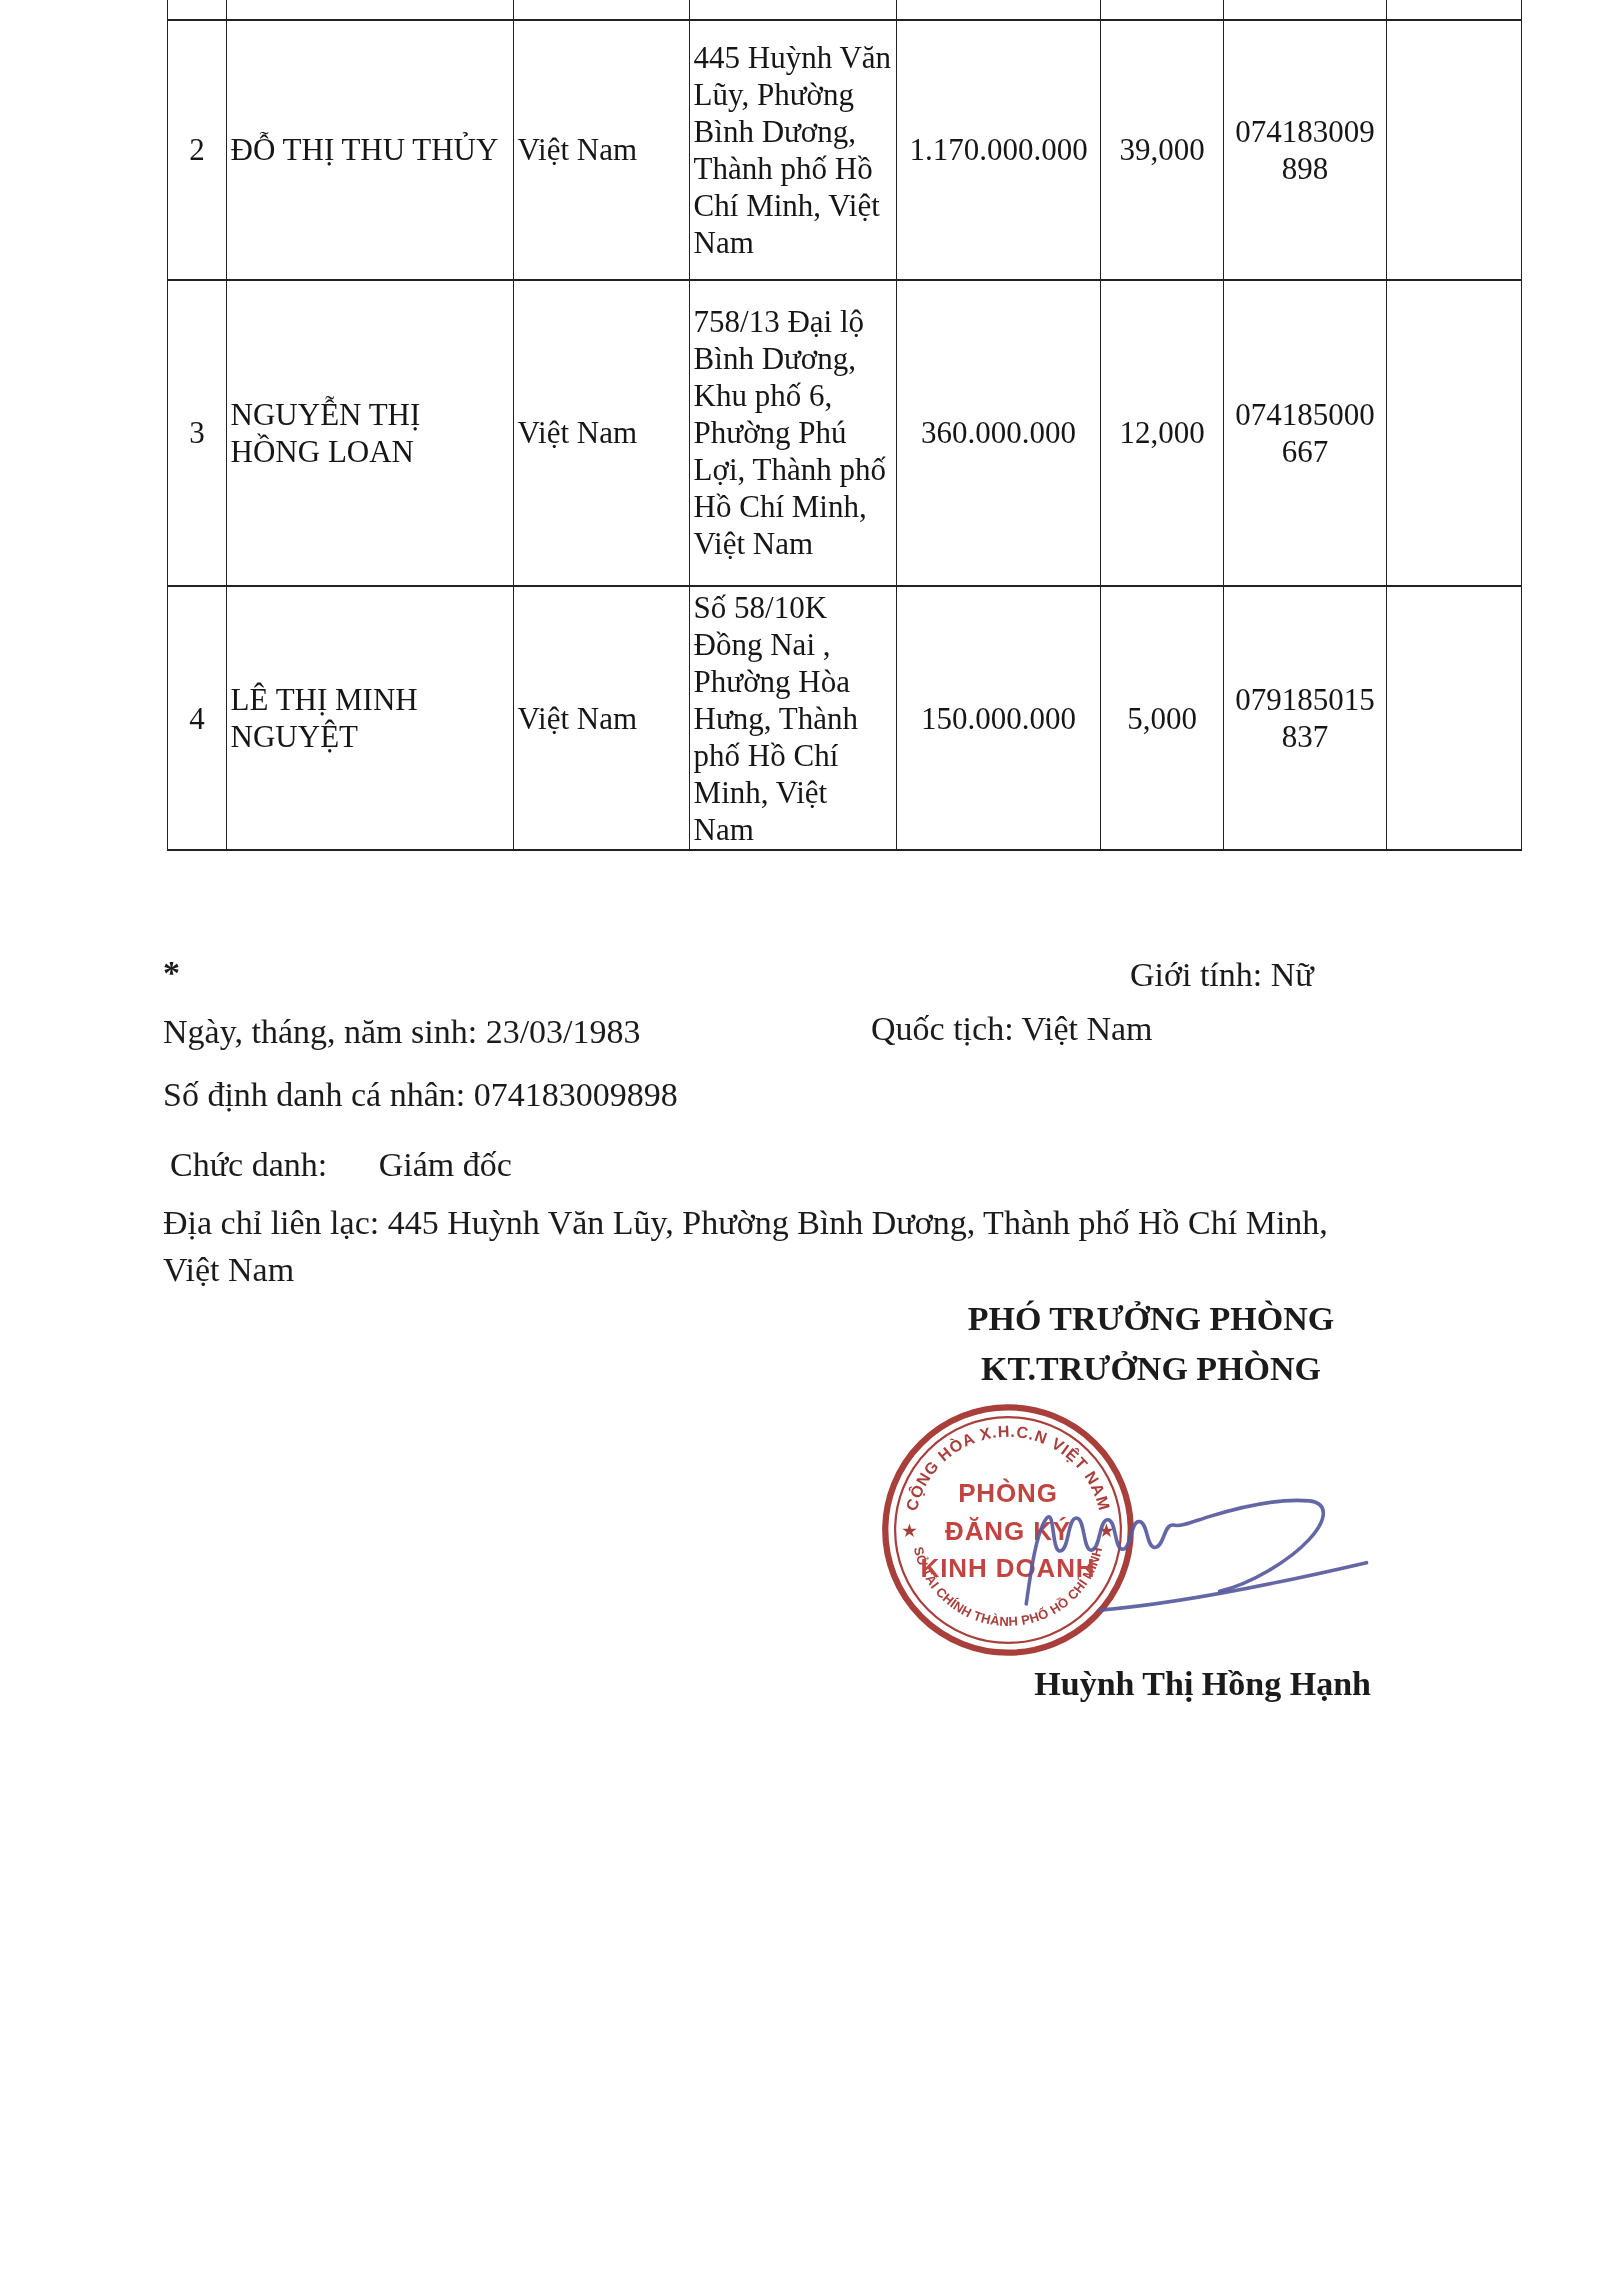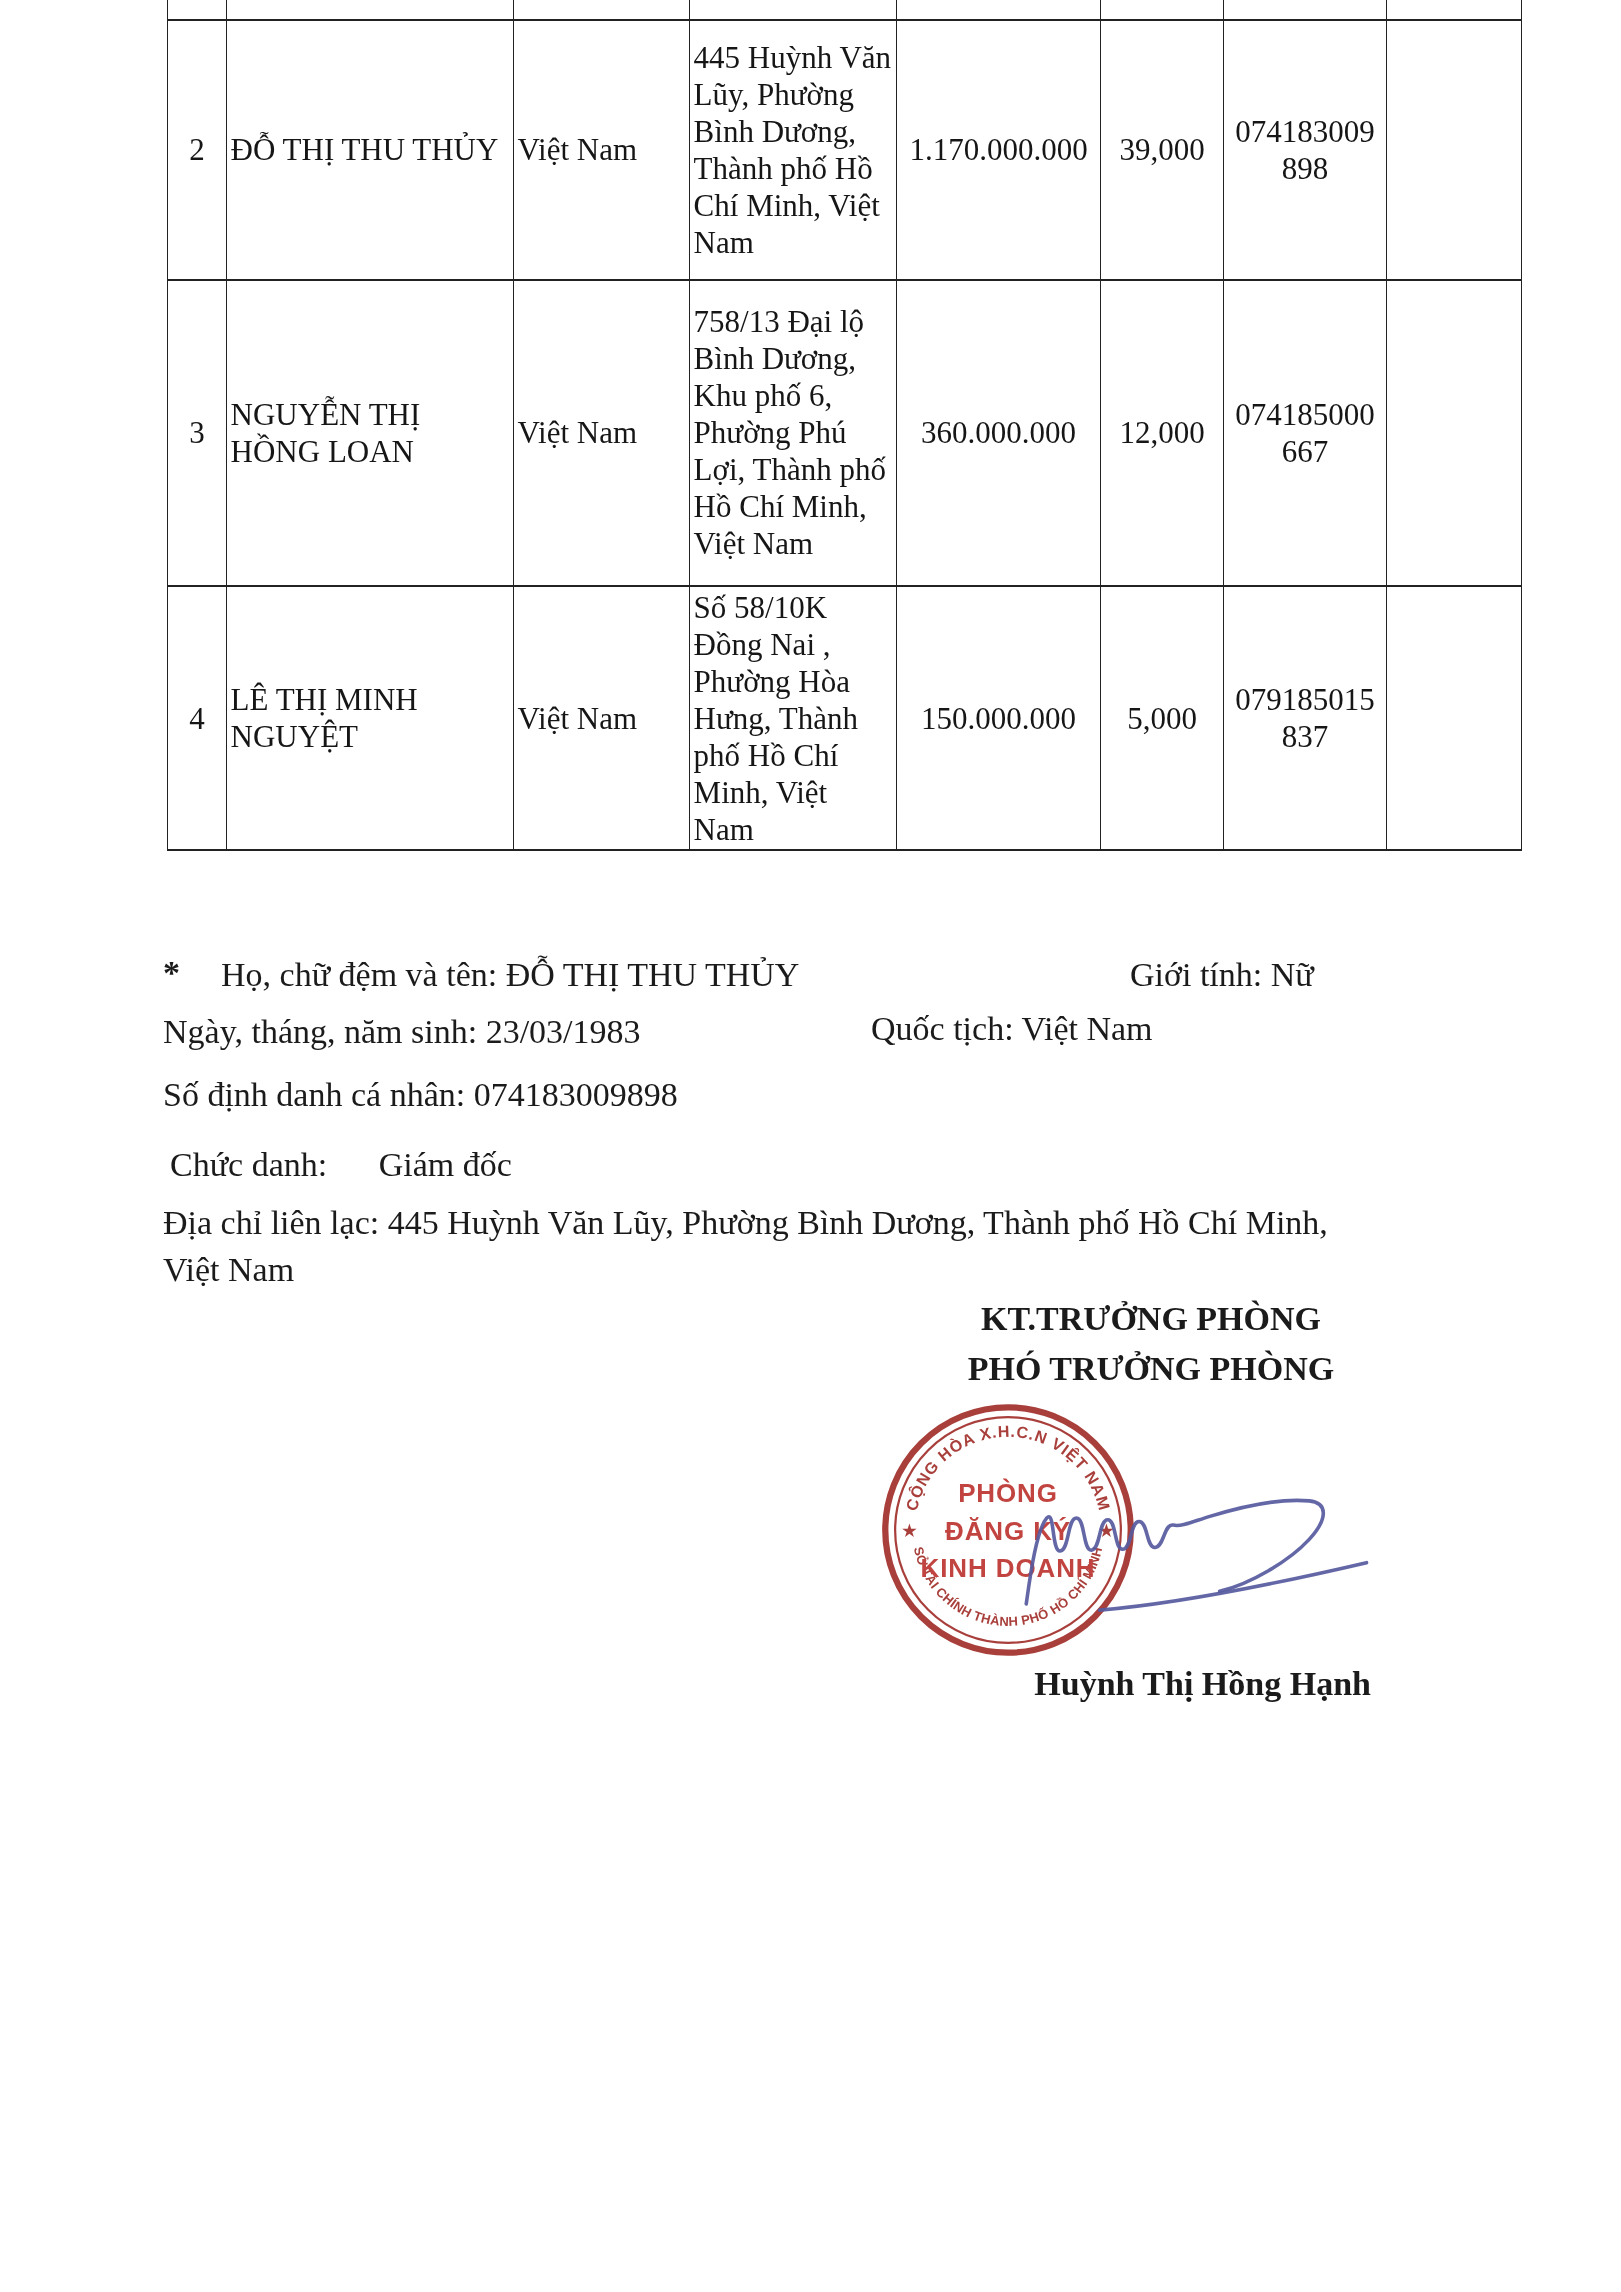--- a/index.html
+++ b/index.html
@@ -109,24 +109,20 @@
       <td class="c-cap">150.000.000</td>
       <td class="c-sh">5,000</td>
       <td class="c-id">079185015837</td>
       <td class="c-empty"></td>
     </tr>
   </tbody>
     </table>
 
 
   <div class="tline l-star">*</div>
-  <div class="tline l-name">
-    <span>Họ, chữ đệm và tên:</span>
-    <span>ĐỖ THỊ THU THỦY</span>
-  </div>
   <div class="tline l-gender">
     <span>Giới tính:</span>
     <span class="it">Nữ</span>
   </div>
 
   <div class="tline l-dob">
     <span>Ngày, tháng, năm sinh:</span>
     <span class="it">23/03/1983</span>
   </div>
   <div class="tline l-nat it">
@@ -144,22 +140,22 @@
     <span class="val">Giám đốc</span>
   </div>
 
   <div class="tline l-addr">
     <span>Địa chỉ liên lạc:</span>
     <span class="it">445 Huỳnh Văn Lũy, Phường Bình Dương, Thành phố Hồ Chí Minh,</span><br>
     <span class="it">Việt Nam</span>
   </div>
 
   <div class="sig-titles">
+    <div>PHÓ TRƯỞNG PHÒNG</div>
     <div>KT.TRƯỞNG PHÒNG</div>
-    <div>PHÓ TRƯỞNG PHÒNG</div>
   </div>
 
   <svg class="stamp-svg" viewBox="0 0 288 288">
     <defs>
       <path id="arcTop" d="M 40.4,134.9 A 104,104 0 0 1 247.6,134.9" fill="none"></path>
       <path id="arcBottom" d="M 38.6,162.6 A 107,107 0 0 0 249.4,162.6" fill="none"></path>
     </defs>
     <circle cx="144" cy="144" r="137" fill="none" stroke="#a43531" stroke-width="7"></circle>
     <circle cx="144" cy="144" r="126" fill="none" stroke="#a43531" stroke-width="2.5"></circle>
     <text class="stamp-ring-text" font-size="18" letter-spacing="1" fill="#a43531" text-anchor="middle">

